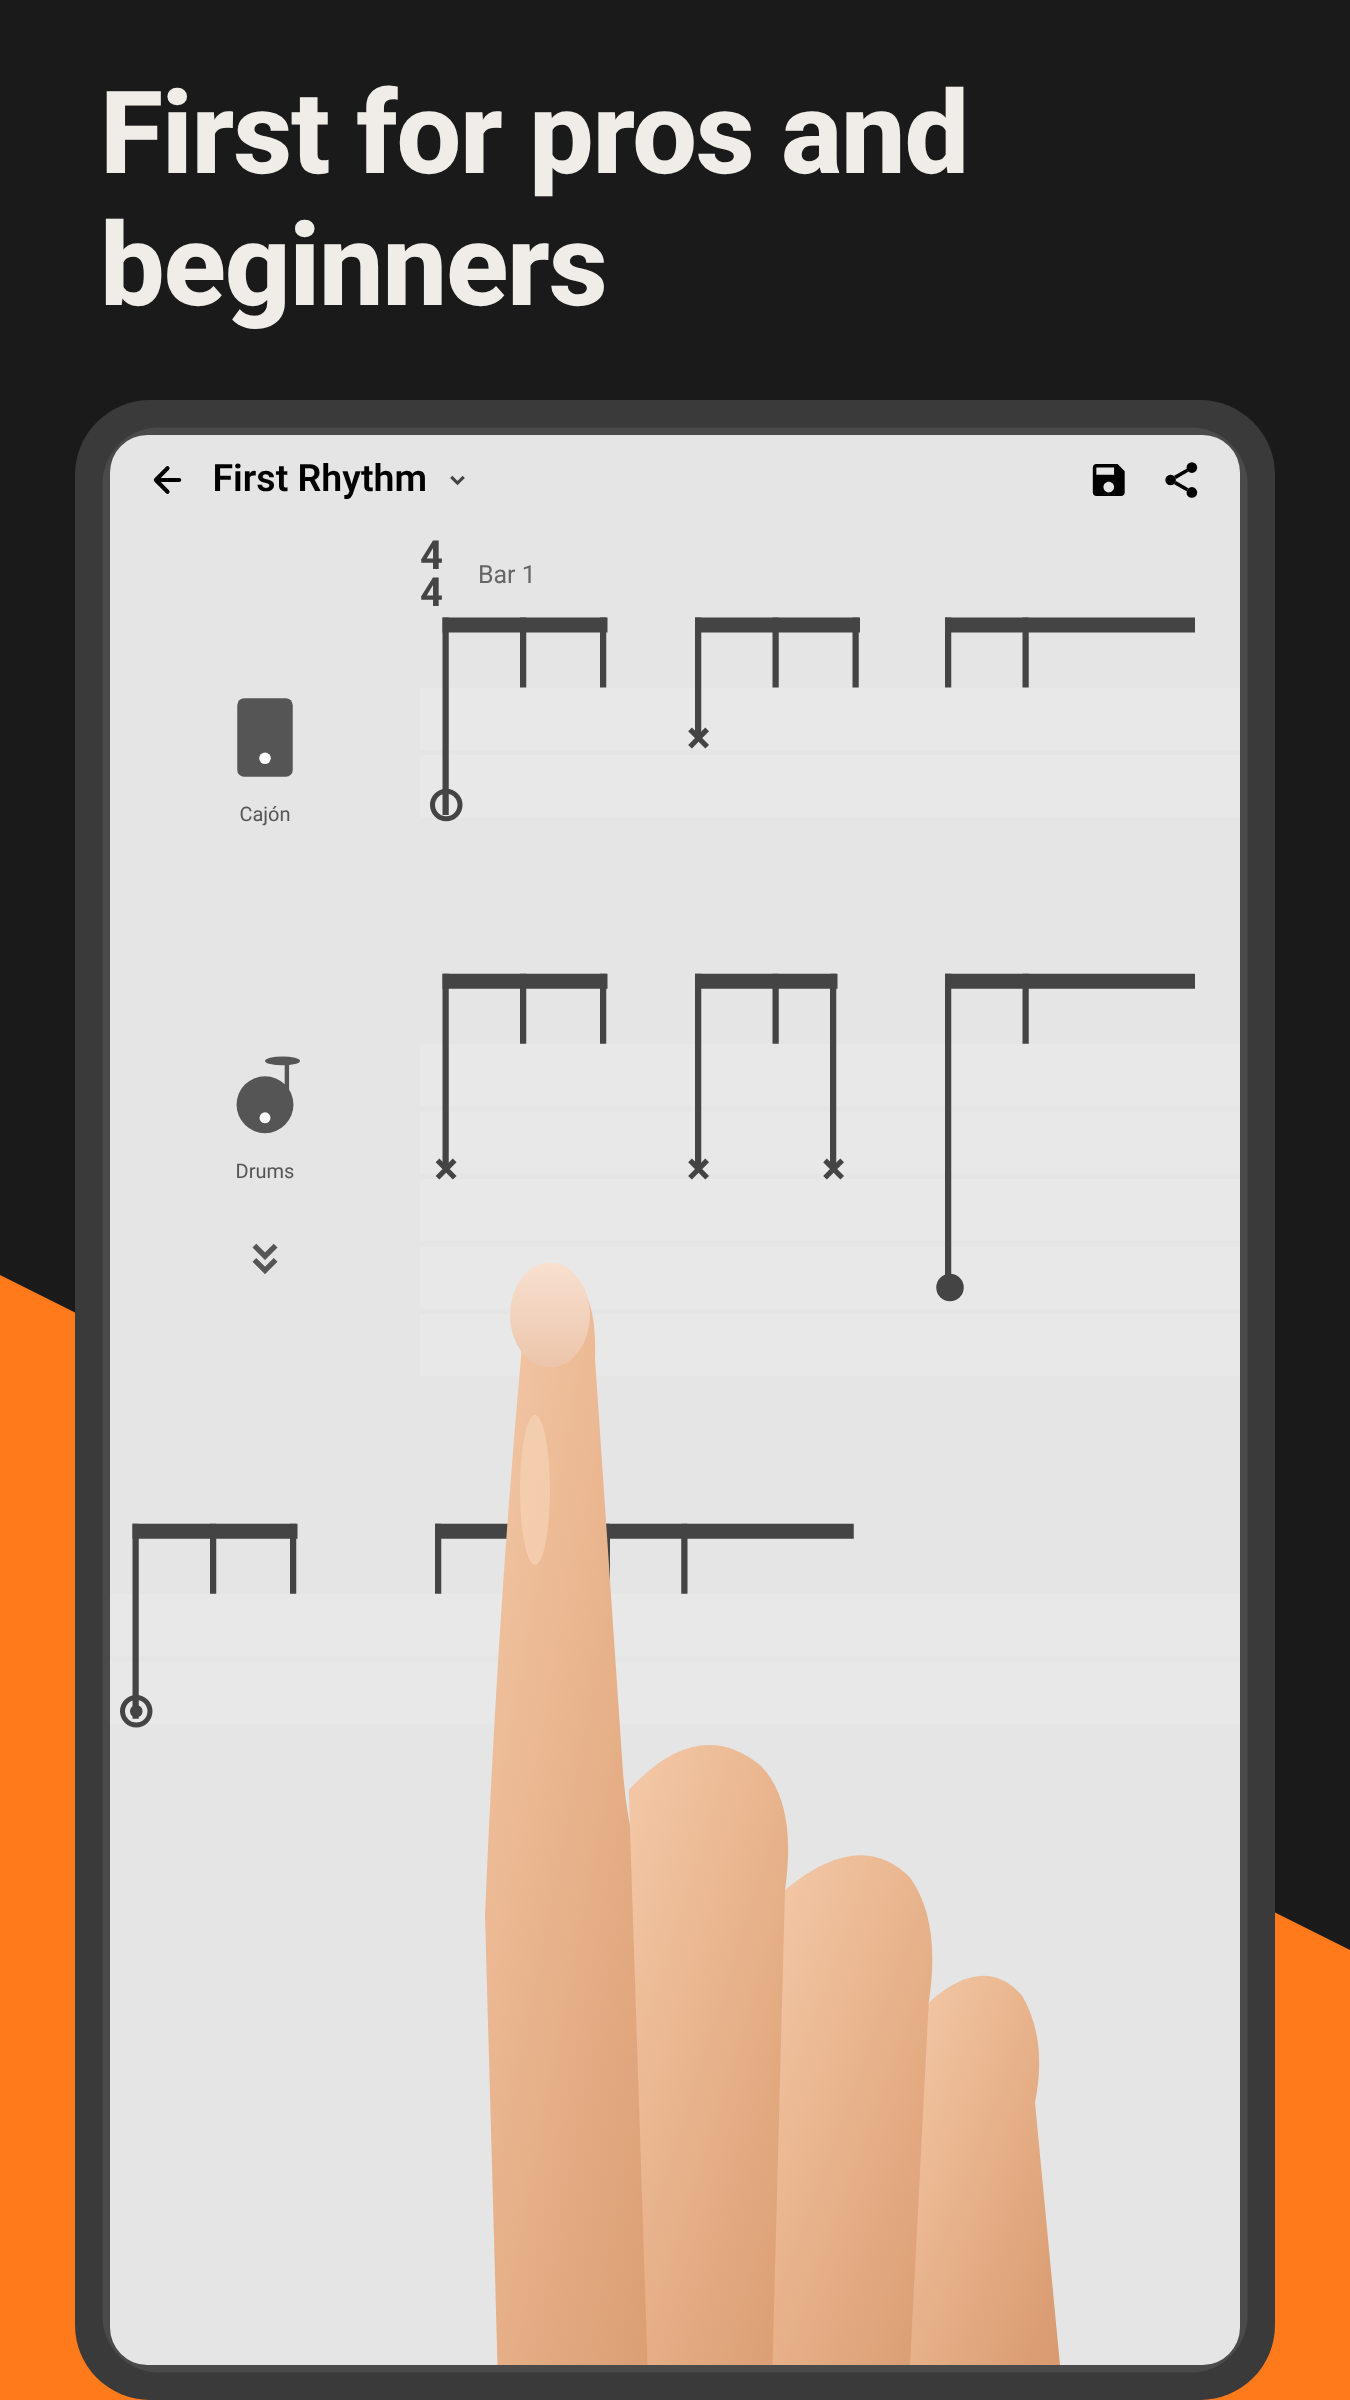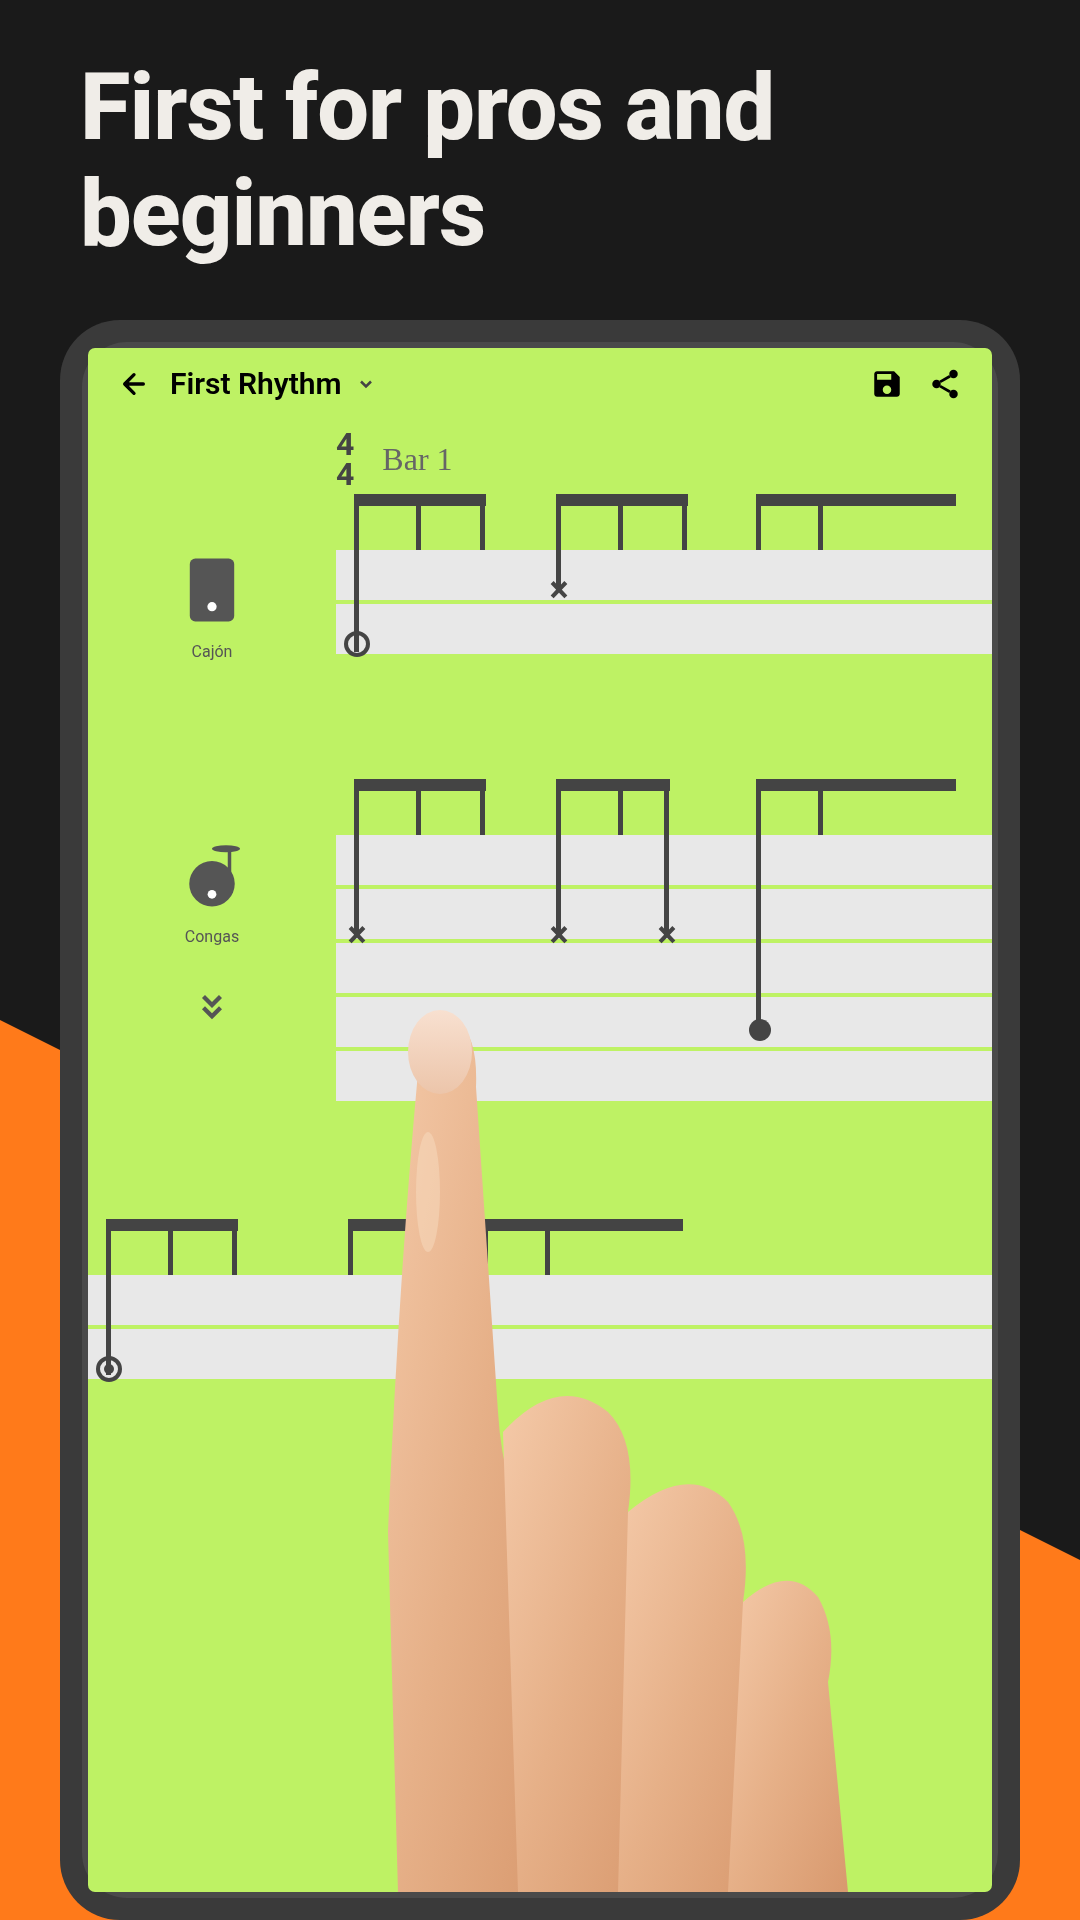--- a/index.html
+++ b/index.html
@@ -48,22 +48,22 @@
     .phone-frame-inner {
       width: 100%;
       height: 100%;
       background: #4a4a4a;
       border-radius: 45px;
       padding: 6px;
     }
     .phone-screen {
       width: 100%;
       height: 100%;
-      background: #bef264;
-      border-radius: 7px;
+      background: #e5e5e5;
+      border-radius: 30px;
       overflow: hidden;
       position: relative;
     }
     .app-header {
       display: flex;
       align-items: center;
       padding: 18px 30px;
       gap: 20px;
     }
     .back-icon {
@@ -102,23 +102,22 @@
       flex-direction: column;
       align-items: center;
       line-height: 0.95;
     }
     .time-sig-num {
       font-size: 32px;
       font-weight: 700;
       color: #444;
     }
     .bar-label {
-      font-size: 32px;
+      font-size: 20px;
       color: #666;
-      font-family: Liberation Serif, serif;
     }
     .instrument-track {
       display: flex;
       margin-top: 48px;
     }
     .instrument-label {
       width: 248px;
       display: flex;
       flex-direction: column;
       align-items: center;
@@ -293,21 +292,21 @@
       <div class="instrument-track" style="margin-top:174px;">
         <div class="instrument-label">
           <div class="instrument-icon">
             <svg viewBox="0 0 80 80" width="70" height="70">
               <circle cx="40" cy="50" r="26" fill="#555"></circle>
               <circle cx="40" cy="62" r="5" fill="#fff"></circle>
               <line x1="60" y1="10" x2="60" y2="40" stroke="#555" stroke-width="4"></line>
               <ellipse cx="56" cy="10" rx="16" ry="4" fill="#555"></ellipse>
             </svg>
           </div>
-          <span class="instrument-name">Congas</span>
+          <span class="instrument-name">Drums</span>
           <div class="chevron-down-double">
             <svg width="34" height="34" viewBox="0 0 24 24" fill="none" stroke="#555" stroke-width="3">
               <path d="M6 6l6 6 6-6"></path>
               <path d="M6 14l6 6 6-6"></path>
             </svg>
           </div>
         </div>
         <div class="track-area" style="height:270px;">
           <div class="staff-line"></div>
           <div class="staff-line"></div>

